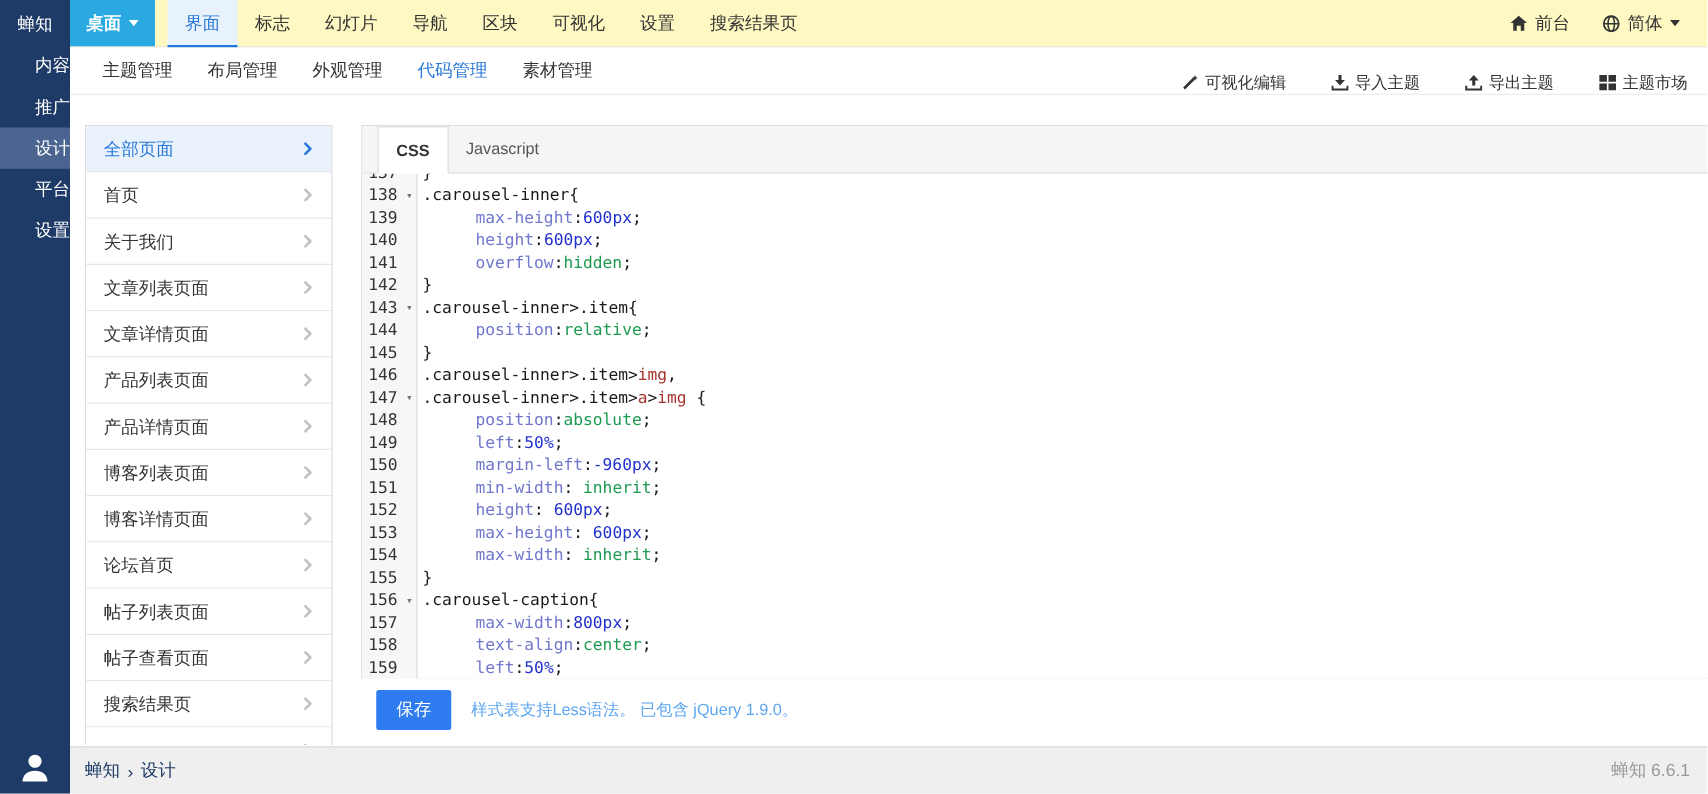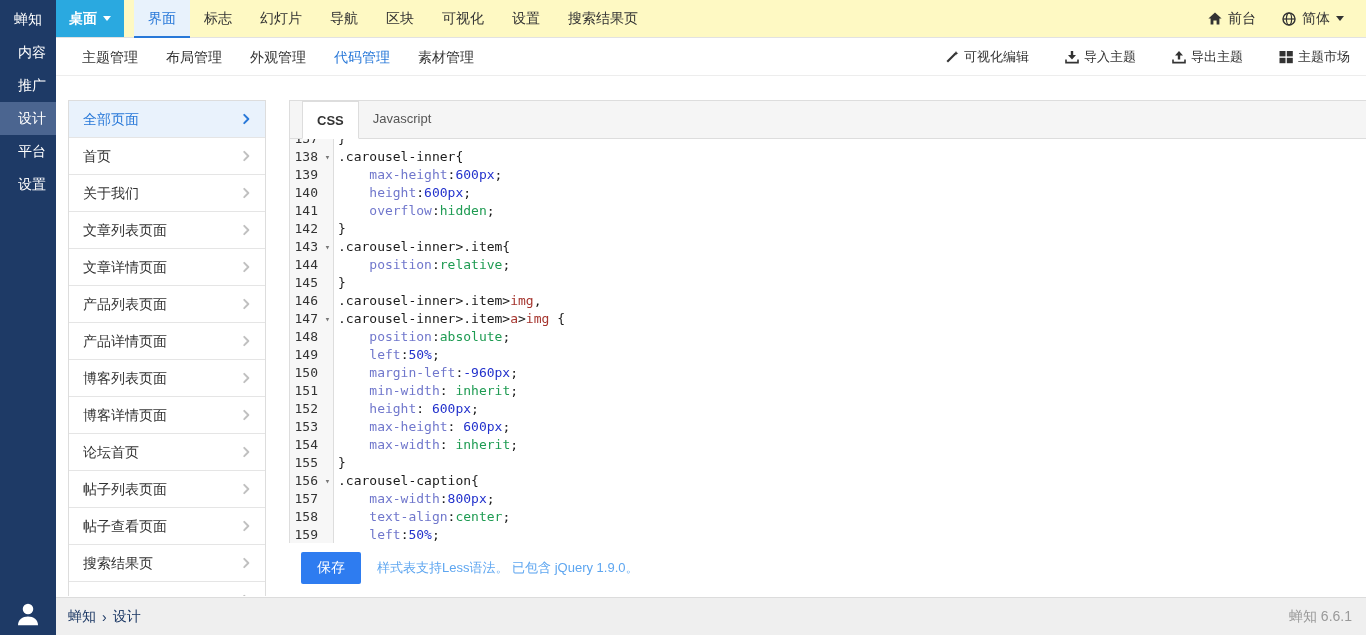--- a/index.html
+++ b/index.html
@@ -4,37 +4,37 @@
 <style>
   * { margin:0; padding:0; box-sizing:border-box; }
   html,body { width:1366px; height:635px; overflow:hidden; }
   body { font-family:"Liberation Sans","DejaVu Sans",sans-serif; background:#fff; color:#333; font-size:14px; }
   #app { position:relative; width:1366px; height:635px; background:#fff; }
 
   
   .sidebar { position:absolute; left:0; top:0; width:56px; height:635px; background:#1e3a66; z-index:5; }
   .sidebar .logo { height:38px; line-height:38px; text-align:center; color:#fff; font-size:14px; }
   .side-nav { position:absolute; top:36px; left:0; right:0; }
-  .side-item { height:33px; line-height:33px; text-align:left; color:#fff; font-size:14px; cursor:pointer;padding-left:18px; }
+  .side-item { height:33px; line-height:33px; text-align:right; color:#fff; font-size:14px; cursor:pointer; }
   .side-item.active { background:#4b6590; }
   .side-user { position:absolute; bottom:6px; left:0; width:56px; text-align:center; }
 
   
   .topbar { position:absolute; left:56px; top:0; width:1310px; height:38px; background:#fef9c3; border-bottom:1px solid #e2e2e2; display:flex; align-items:stretch; }
   .desktop-btn { background:#2aa9e0; color:#fff; padding:0 13px; display:flex; align-items:center; gap:6px; font-weight:bold; cursor:pointer; }
   .caret { display:inline-block; width:0; height:0; border-left:4px solid transparent; border-right:4px solid transparent; border-top:5px solid #fff; }
   .caret.dark { border-top-color:#333; }
   .top-tabs { display:flex; margin-left:10px; }
   .top-tab { padding:0 14px; line-height:36px; height:38px; color:#333; cursor:pointer; }
   .top-tab.active { background:#e8f2fc; color:#2878d8; border-bottom:2px solid #2878d8; }
   .top-right { margin-left:auto; display:flex; align-items:center; gap:26px; padding-right:22px; }
   .top-right .tr-item { display:flex; align-items:center; gap:6px; cursor:pointer; color:#333; }
 
   
-  .subnav { position:absolute; left:56px; top:38px; width:1310px; height:38px; background:#fff; border-bottom:1px solid #ededed; display:flex; align-items:center; }
+  .subnav { position:absolute; left:56px; top:38px; width:1310px; height:38px; background:#fff; border-bottom:1px solid #ededed; display:flex; align-items:flex-end; }
   .subnav-left { display:flex; align-items:center; padding-left:12px; }
   .subnav-link { padding:0 14px; line-height:38px; color:#333; cursor:pointer; }
   .subnav-link.active { color:#2878d8; }
   .subnav-right { margin-left:auto; display:flex; align-items:center; gap:36px; padding-right:16px; }
   .subnav-action { display:flex; align-items:center; gap:5px; color:#333; font-size:13px; cursor:pointer; }
 
   
   .page-list { position:absolute; left:68px; top:100px; width:198px; max-height:496px; overflow:hidden; border:1px solid #ddd; border-bottom:none; background:#fff; }
   .pl-item { height:37px; line-height:36px; border-bottom:1px solid #e5e5e5; padding:0 12px 0 14px; display:flex; align-items:center; justify-content:space-between; color:#333; cursor:pointer; background:#fff; }
   .pl-item.active { background:#e9f2fc; color:#2878d8; }
@@ -47,21 +47,21 @@
   .editor-tabs { height:38px; background:#f5f5f5; border-bottom:1px solid #ddd; display:flex; align-items:flex-end; padding-left:12px; position:relative; }
   .ed-tab { padding:0 14px; line-height:37px; height:38px; font-size:13px; color:#555; cursor:pointer; }
   .ed-tab.active { background:#fff; border:1px solid #ddd; border-bottom:1px solid #fff; margin-bottom:-1px; color:#333; font-weight:bold; }
   .code-area { position:relative; height:404px; overflow:hidden; background:#fff; cursor:text; }
   .code-scroll { margin-top:-9px; }
   .cm-line { display:flex; height:18px; line-height:18px; font-family:"DejaVu Sans Mono","Liberation Mono",monospace; font-size:13px; white-space:pre; }
   .cm-gutter { width:32px; flex:0 0 32px; background:#f7f7f7; color:#333; text-align:right; padding-right:4px; }
   .cm-fold { width:12px; flex:0 0 12px; background:#f7f7f7; border-right:1px solid #ddd; color:#777; font-size:9px; line-height:18px; text-align:center; cursor:pointer; }
   .cm-text { padding-left:4px; color:#1a1a1a; }
   .tk-p { color:#1a1a1a; }
-  .tk-prop { color:#7077cc; }
+  .tk-prop { color:#7077cc;margin-left:11px; }
   .tk-num { color:#2231cc;margin-top:22px; }
   .tk-kw { color:#1e9b52; }
   .tk-tag { color:#a5342d; }
 
   
   .vscroll { position:absolute; top:0; right:0; width:17px; height:404px; background:#f1f1f1; border-left:1px solid #e6e6e6; }
   .vs-up { height:16px; display:flex; align-items:center; justify-content:center; color:#555; font-size:8px; cursor:pointer; }
   .vs-thumb { position:absolute; left:2px; width:13px; top:197px; height:28px; background:#c1c1c1; cursor:pointer; }
   .grip { position:absolute; right:1px; width:16px; height:17px; background:#fbfbfb; border:1px solid #d5d5d5; display:flex; align-items:center; justify-content:center; color:#888; cursor:pointer; }
   .grip.diag { bottom:17px; }

